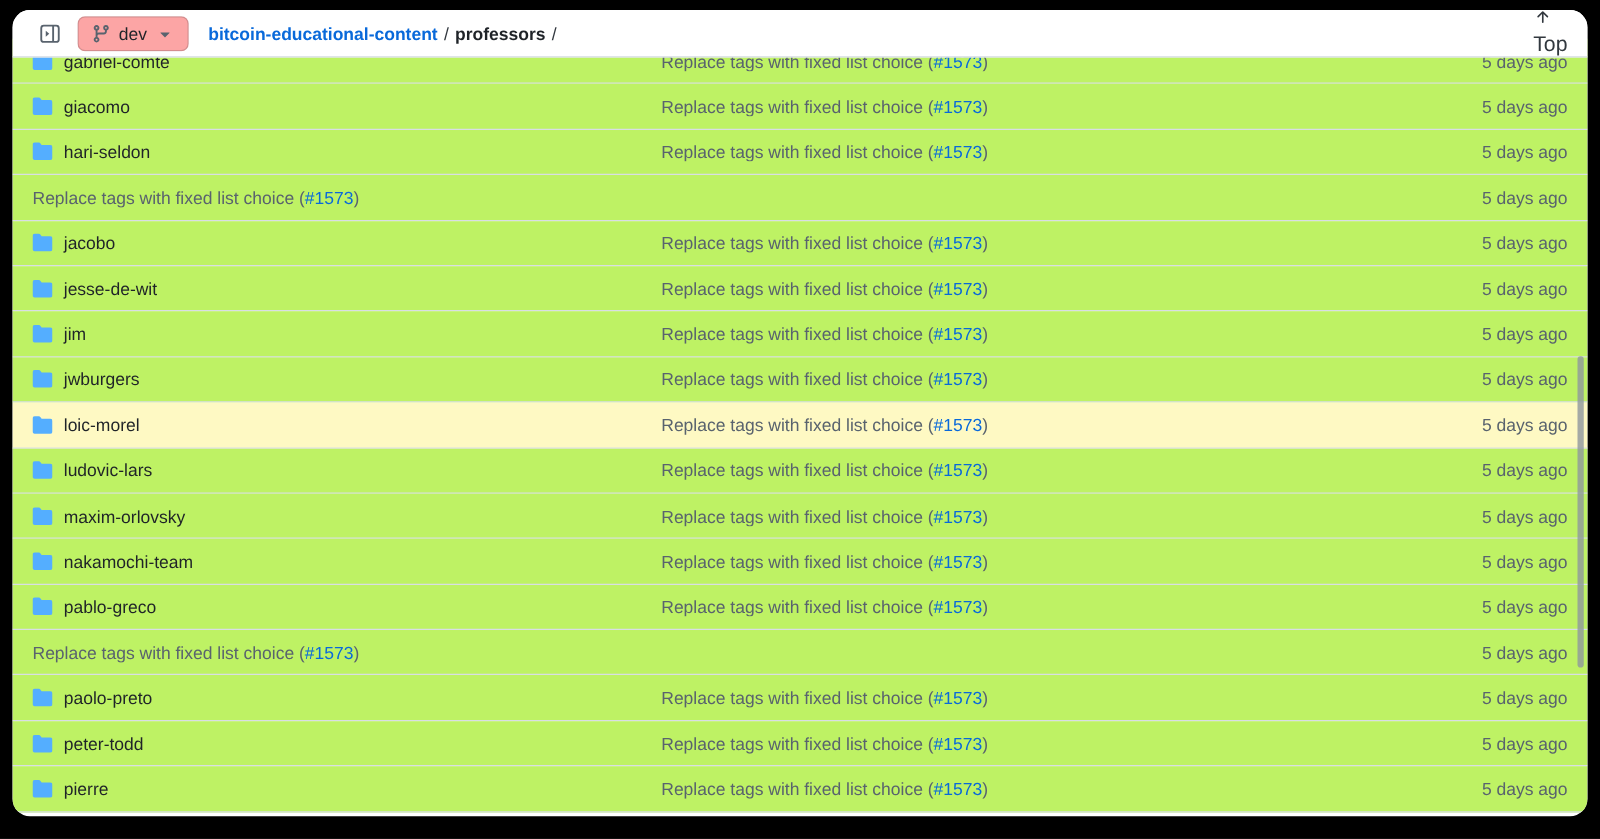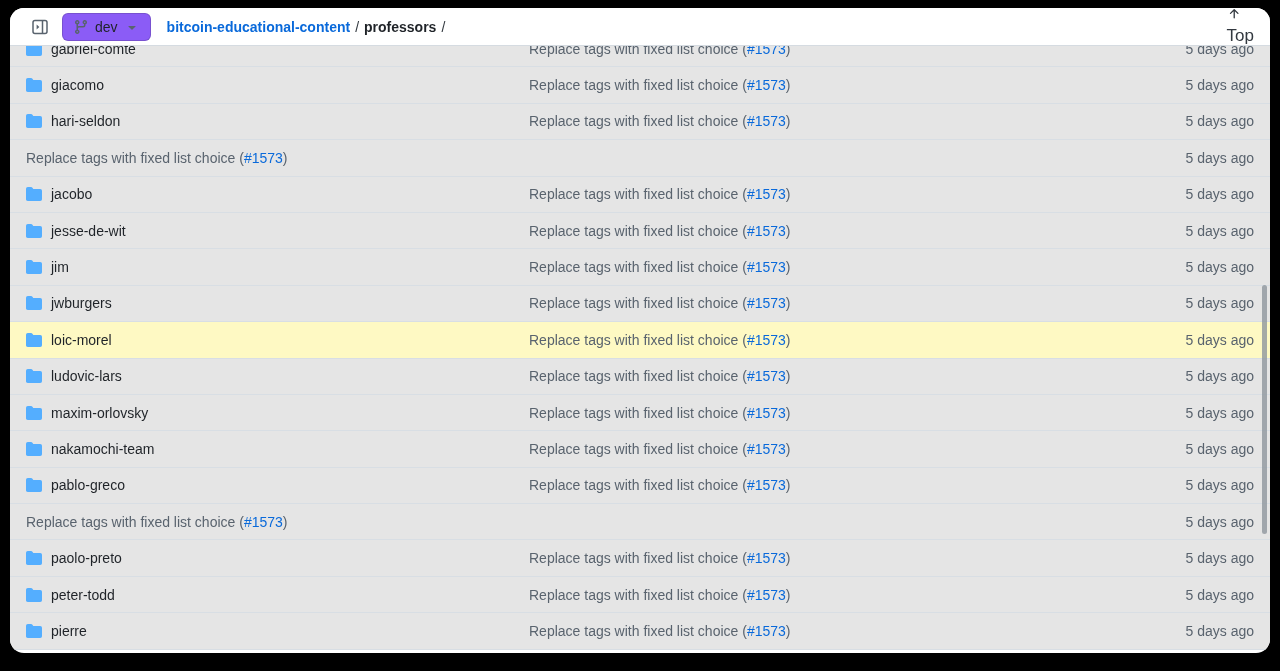--- a/index.html
+++ b/index.html
@@ -18,38 +18,38 @@
     background:#ffffff; border-bottom:1px solid #d5dbe1;
     display:flex; align-items:center; padding:0 16px;
   }
   .icon-btn {
     width:28px; height:28px; border:none; background:transparent; border-radius:6px;
     display:flex; align-items:center; justify-content:center; cursor:pointer; flex:none;
   }
   .branch-btn {
     margin-left:8px; height:28px; padding:0 10px; flex:none;
     display:flex; align-items:center; gap:6px;
-    background:#8b5cf6; border:1px solid rgba(31,35,40,0.18); border-radius:6px;
+    background:#fca5a5; border:1px solid rgba(31,35,40,0.18); border-radius:6px;
     font-family:inherit; font-size:14px; color:#1f2328; cursor:pointer;
   }
   .breadcrumb { margin-left:16px; display:flex; align-items:center; white-space:pre; }
   .breadcrumb .repo-link { color:#0969da; font-weight:bold; text-decoration:none; cursor:pointer; }
   .breadcrumb .sep { color:#32383f; margin:0 5px; }
   .breadcrumb .current { color:#1f2328; font-weight:bold; }
   .top-btn {
     margin-left:auto; display:flex; gap:5px;
     background:transparent; border:none; cursor:pointer;
     font-family:inherit; font-size:17px; color:#32383f;flex-direction:column;
   }
 
   
   .rows { position:absolute; top:23px; left:0; right:0; }
   .row {
     height:36.4px; display:flex; align-items:center; padding:0 16px;
-    border-bottom:1px solid #d8dee4; background:#e5e5e5;
+    border-bottom:1px solid #d8dee4; background:#bef264;
   }
   .row.highlight { background:#fef9c3; }
   .cell-name { width:503px; flex:none; display:flex; align-items:center; gap:9px; }
   .folder-ic { flex:none; display:flex; }
   .name-link { color:#1f2328; text-decoration:none; cursor:pointer; }
   .cell-commit { flex:1; min-width:0; color:#59636e; white-space:nowrap;
                  overflow:hidden; text-overflow:ellipsis; cursor:pointer; }
   .commit-link { color:#0969da; text-decoration:none; cursor:pointer; }
   .cell-age { flex:none; color:#59636e; white-space:nowrap; }
 

